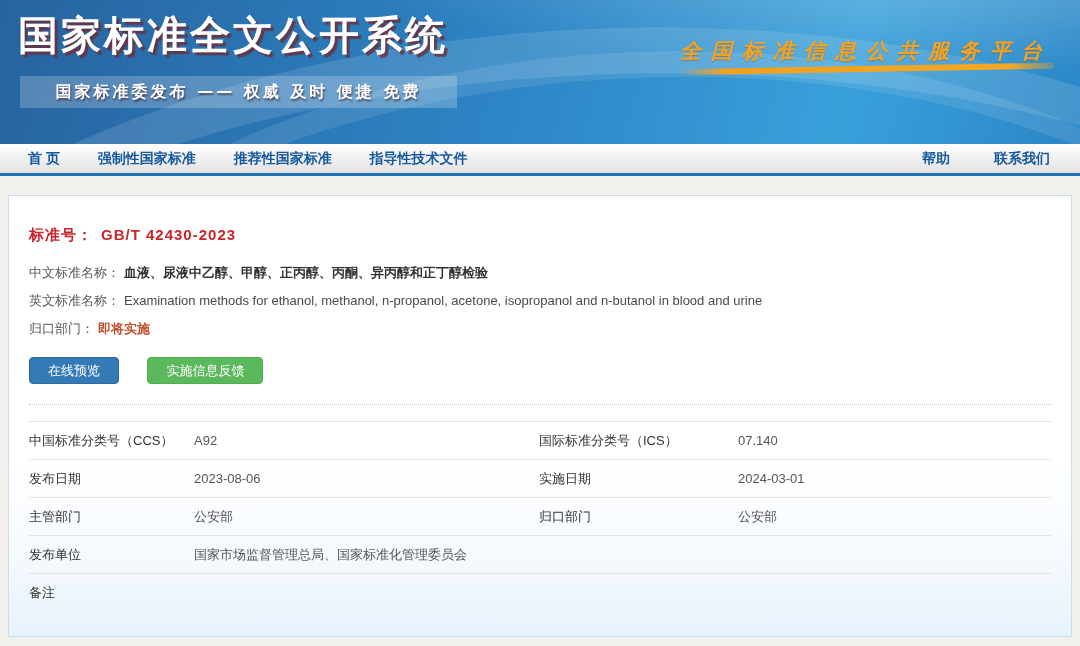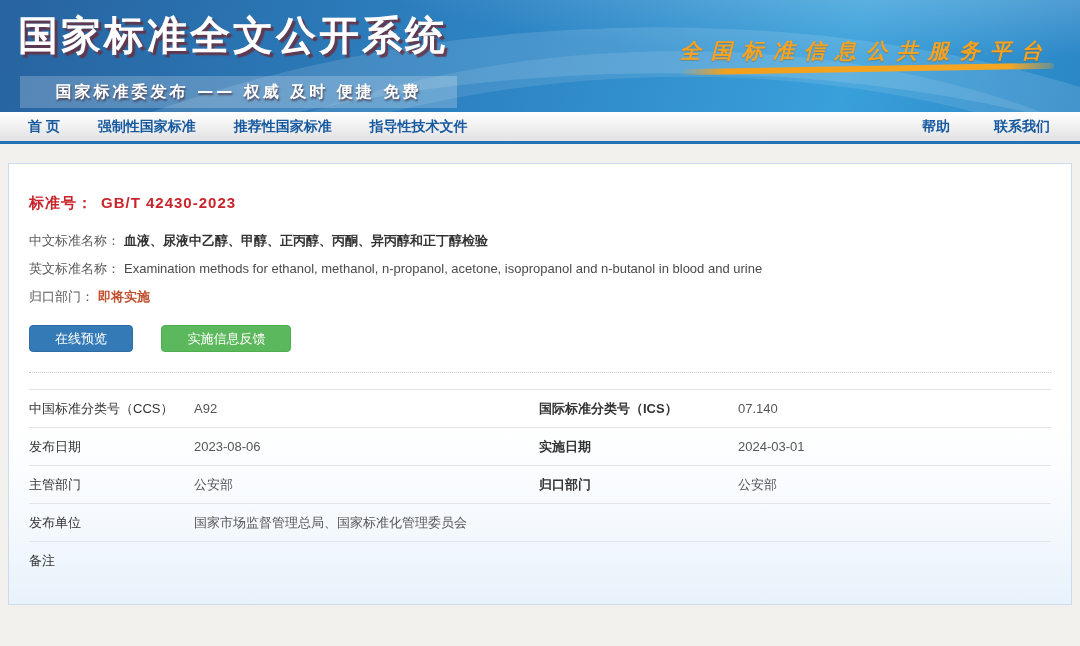--- a/index.html
+++ b/index.html
@@ -6,21 +6,21 @@
   html,body { margin:0; padding:0; }
   body {
     width:1080px; height:646px;
     background:#f2f1ee;
     font-family:"Liberation Sans", sans-serif;
     overflow:hidden;
   }
 
   
   .banner {
-    position:relative; height:112px; overflow:hidden;
+    position:relative; height:144px; overflow:hidden;
     background:
       radial-gradient(ellipse at 88% -30%, rgba(255,255,255,0.28), rgba(255,255,255,0) 45%),
       linear-gradient(105deg, #27639f 0%, #2d83c3 45%, #39a0da 78%, #2b86c6 100%);
   }
   .arc { position:absolute; border-radius:50%; pointer-events:none; }
   .arc1 { width:1800px; height:1000px; border-top:46px solid rgba(255,255,255,0.12); left:-280px; top:28px; transform:rotate(-2deg); }
   .arc2 { width:1400px; height:820px;  border-top:26px solid rgba(255,255,255,0.10); left:-60px;  top:52px; transform:rotate(-3deg); }
 
   .site-title {
     position:absolute; left:18px; top:8px; margin:0;
@@ -73,38 +73,38 @@
 
   .meta { margin-top:14px; }
   .meta-line { font-size:13px; color:#595959; line-height:28px; }
   .meta-line .lab { color:#595959; }
   .cn-val { color:#333333; font-weight:bold; margin-left:4px; }
   .en-val { color:#4a4a4a; margin-left:4px; }
   .status-val { color:#c1502e; font-weight:bold; margin-left:4px; }
 
   .btn-row { margin-top:14px; }
   .btn {
-    display:inline-block; font-size:13px; color:#ffffff; padding:6px 25px;
+    display:inline-block; font-size:13px; color:#ffffff; padding:6px 18px;
     border-radius:4px; border:1px solid transparent; cursor:pointer;
     font-family:inherit; line-height:13px;
   }
   .btn-blue  { background:#337ab7; border-color:#2e6da4; }
   .btn-green { background:#5cb85c; border-color:#4cae4c; margin-left:24px; }
 
   .dotted { margin-top:20px; border-top:1px dotted #c8c8c8; height:0; }
 
   .grid { margin-top:16px; }
   .grow {
     display:flex; align-items:center;
     border-top:1px solid #e4e4e4; min-height:38px; font-size:13px;
   }
   .grow .lbl  { width:165px; flex-shrink:0; font-weight:normal; color:#333333; }
   .grow .val  { width:345px; flex-shrink:0; color:#555555; }
   .grow .val.wide { width:auto; flex:1; }
-  .grow .lbl2 { width:199px; flex-shrink:0; font-weight:bold; color:#333333; }
+  .grow .lbl2 { width:199px; flex-shrink:0; font-weight:normal; color:#333333; }
   .grow .val2 { flex:1; color:#555555; }
 </style>
 </head>
 <body>
 
 <div class="page">
 
   <header class="banner">
     <div class="arc arc1"></div>
     <div class="arc arc2"></div>

